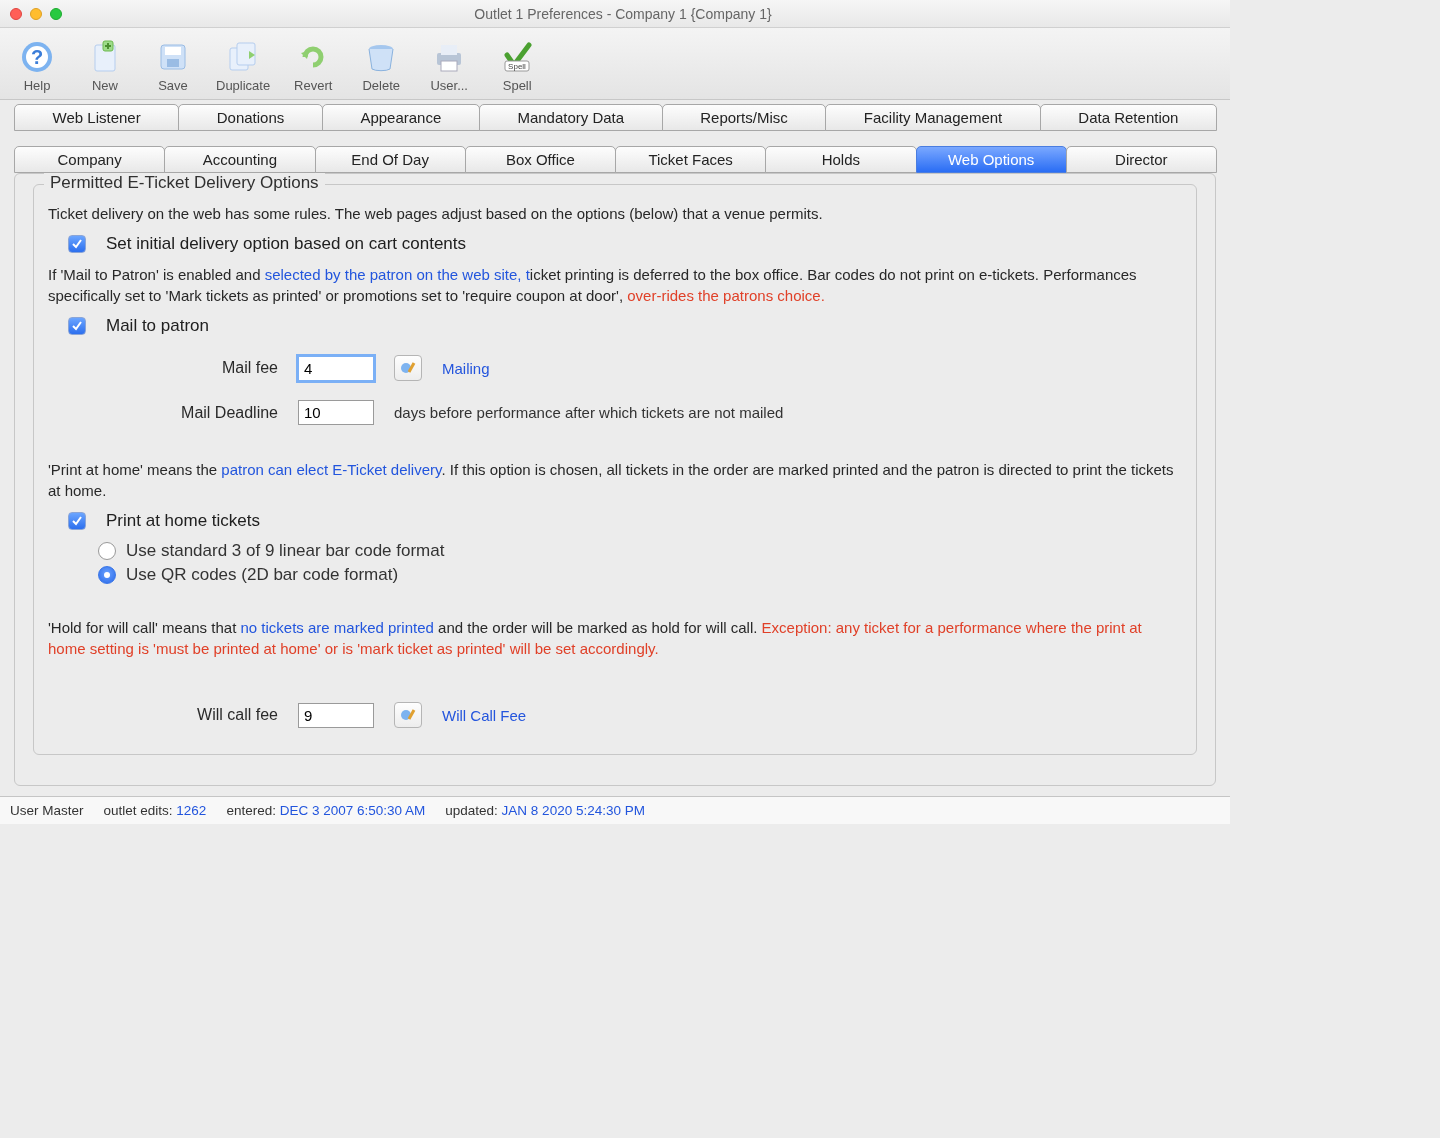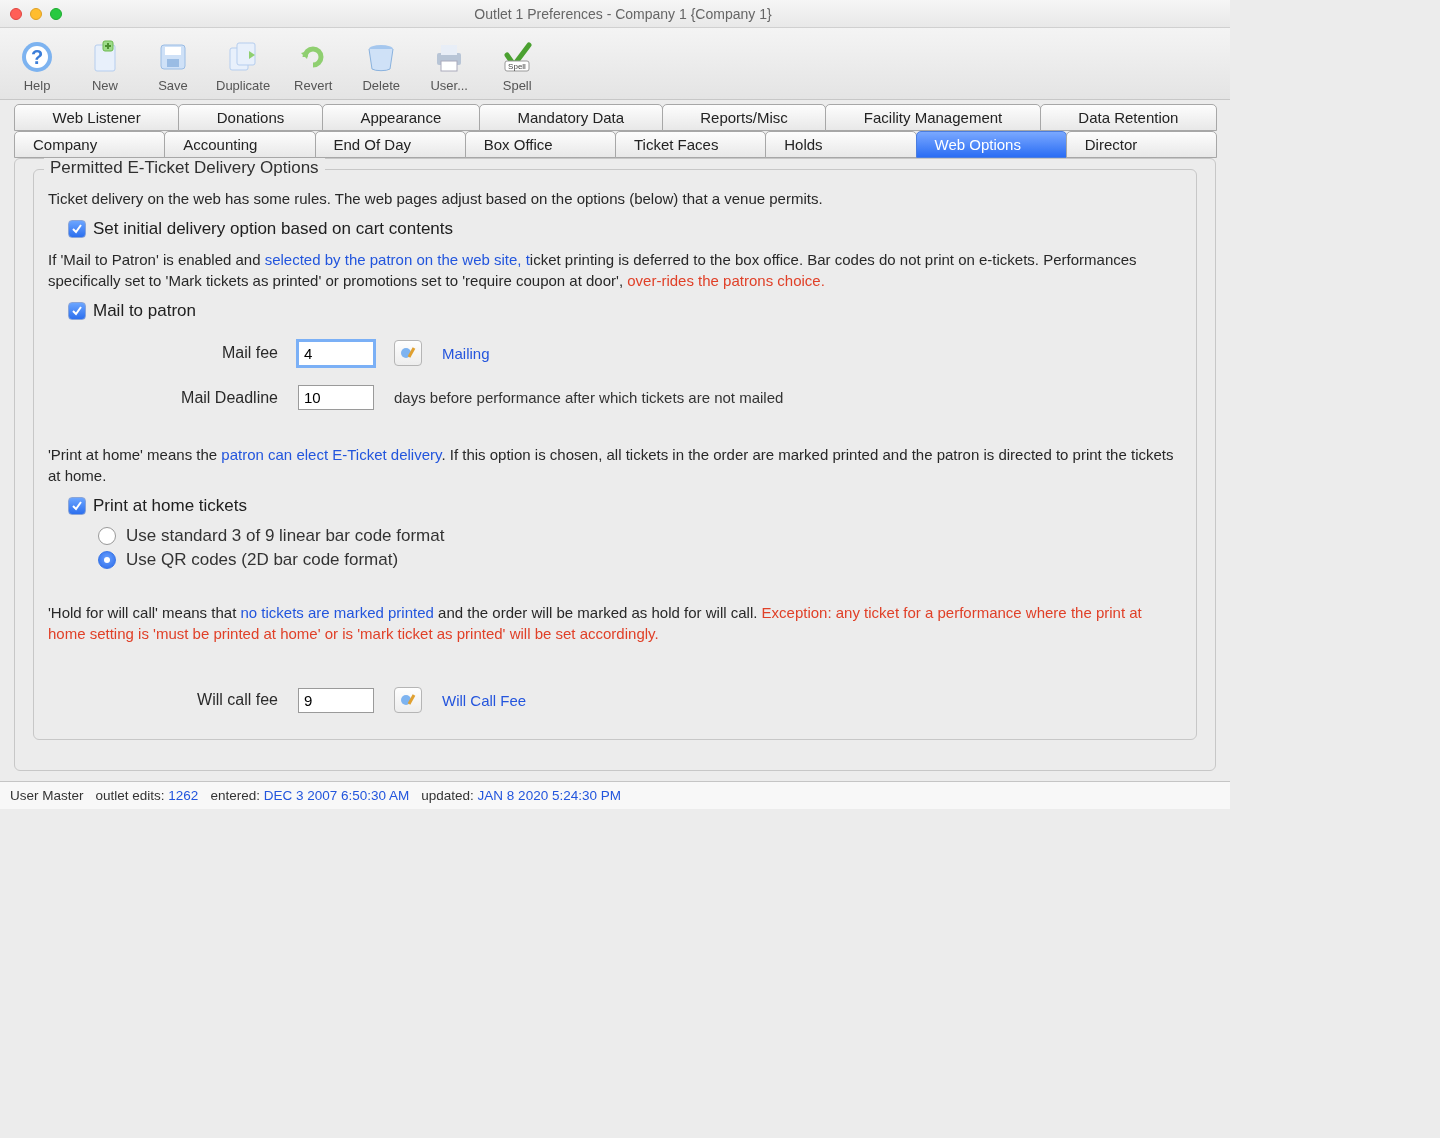--- a/index.html
+++ b/index.html
@@ -64,21 +64,21 @@
   border-radius: 5px 5px 0 0;
   font-size: 15px;
   color: #232323;
   cursor: pointer;
   margin-right: -1px;
   white-space: nowrap;
   flex-shrink: 0;
   flex-grow: 1;
   text-align: center;
 }
-.tab.flex { flex: 1; text-align: left; }
+.tab.flex { flex: 1; text-align: center; margin-top: 15px; }
 .tab.active {
   background: linear-gradient(#7aa8ff, #2a6df4);
   color: #fff;
   border-color: #4a7de0;
 }
 .subtabs {
   display: flex;
   justify-content: center;
   padding: 6px 0 4px;
 }
@@ -125,21 +125,21 @@
   font-size: 15px;
   color: #282828;
   line-height: 1.4;
   margin: 8px 0;
 }
 .link-text { color: #2255dd; }
 .warn-text { color: #e04028; }
 .check-row {
   display: flex;
   align-items: center;
-  gap: 7px;
+  gap: 20px;
   margin: 10px 0 10px 20px;
   font-size: 17px;
   color: #202020;
 }
 .checkbox {
   width: 18px; height: 18px;
   border: 1px solid #8aa5d8;
   border-radius: 4px;
   background: linear-gradient(#6ba5ff, #2c6fee);
   display: inline-flex;
@@ -212,21 +212,21 @@
   margin: 4px 0 4px 50px;
   font-size: 17px;
 }
 .status-bar {
   border-top: 1px solid #c5c5c5;
   background: #f8f8f8;
   padding: 6px 10px;
   font-size: 13.5px;
   color: #333;
   display: flex;
-  gap: 12px;
+  gap: 20px;
   align-items: flex-start;
 }
 .status-bar .blue { color: #2255dd; }
 </style>
 </head>
 <body>
 
 <div class="titlebar">
   <div class="traffic-lights">
     <div class="tl red"></div>

